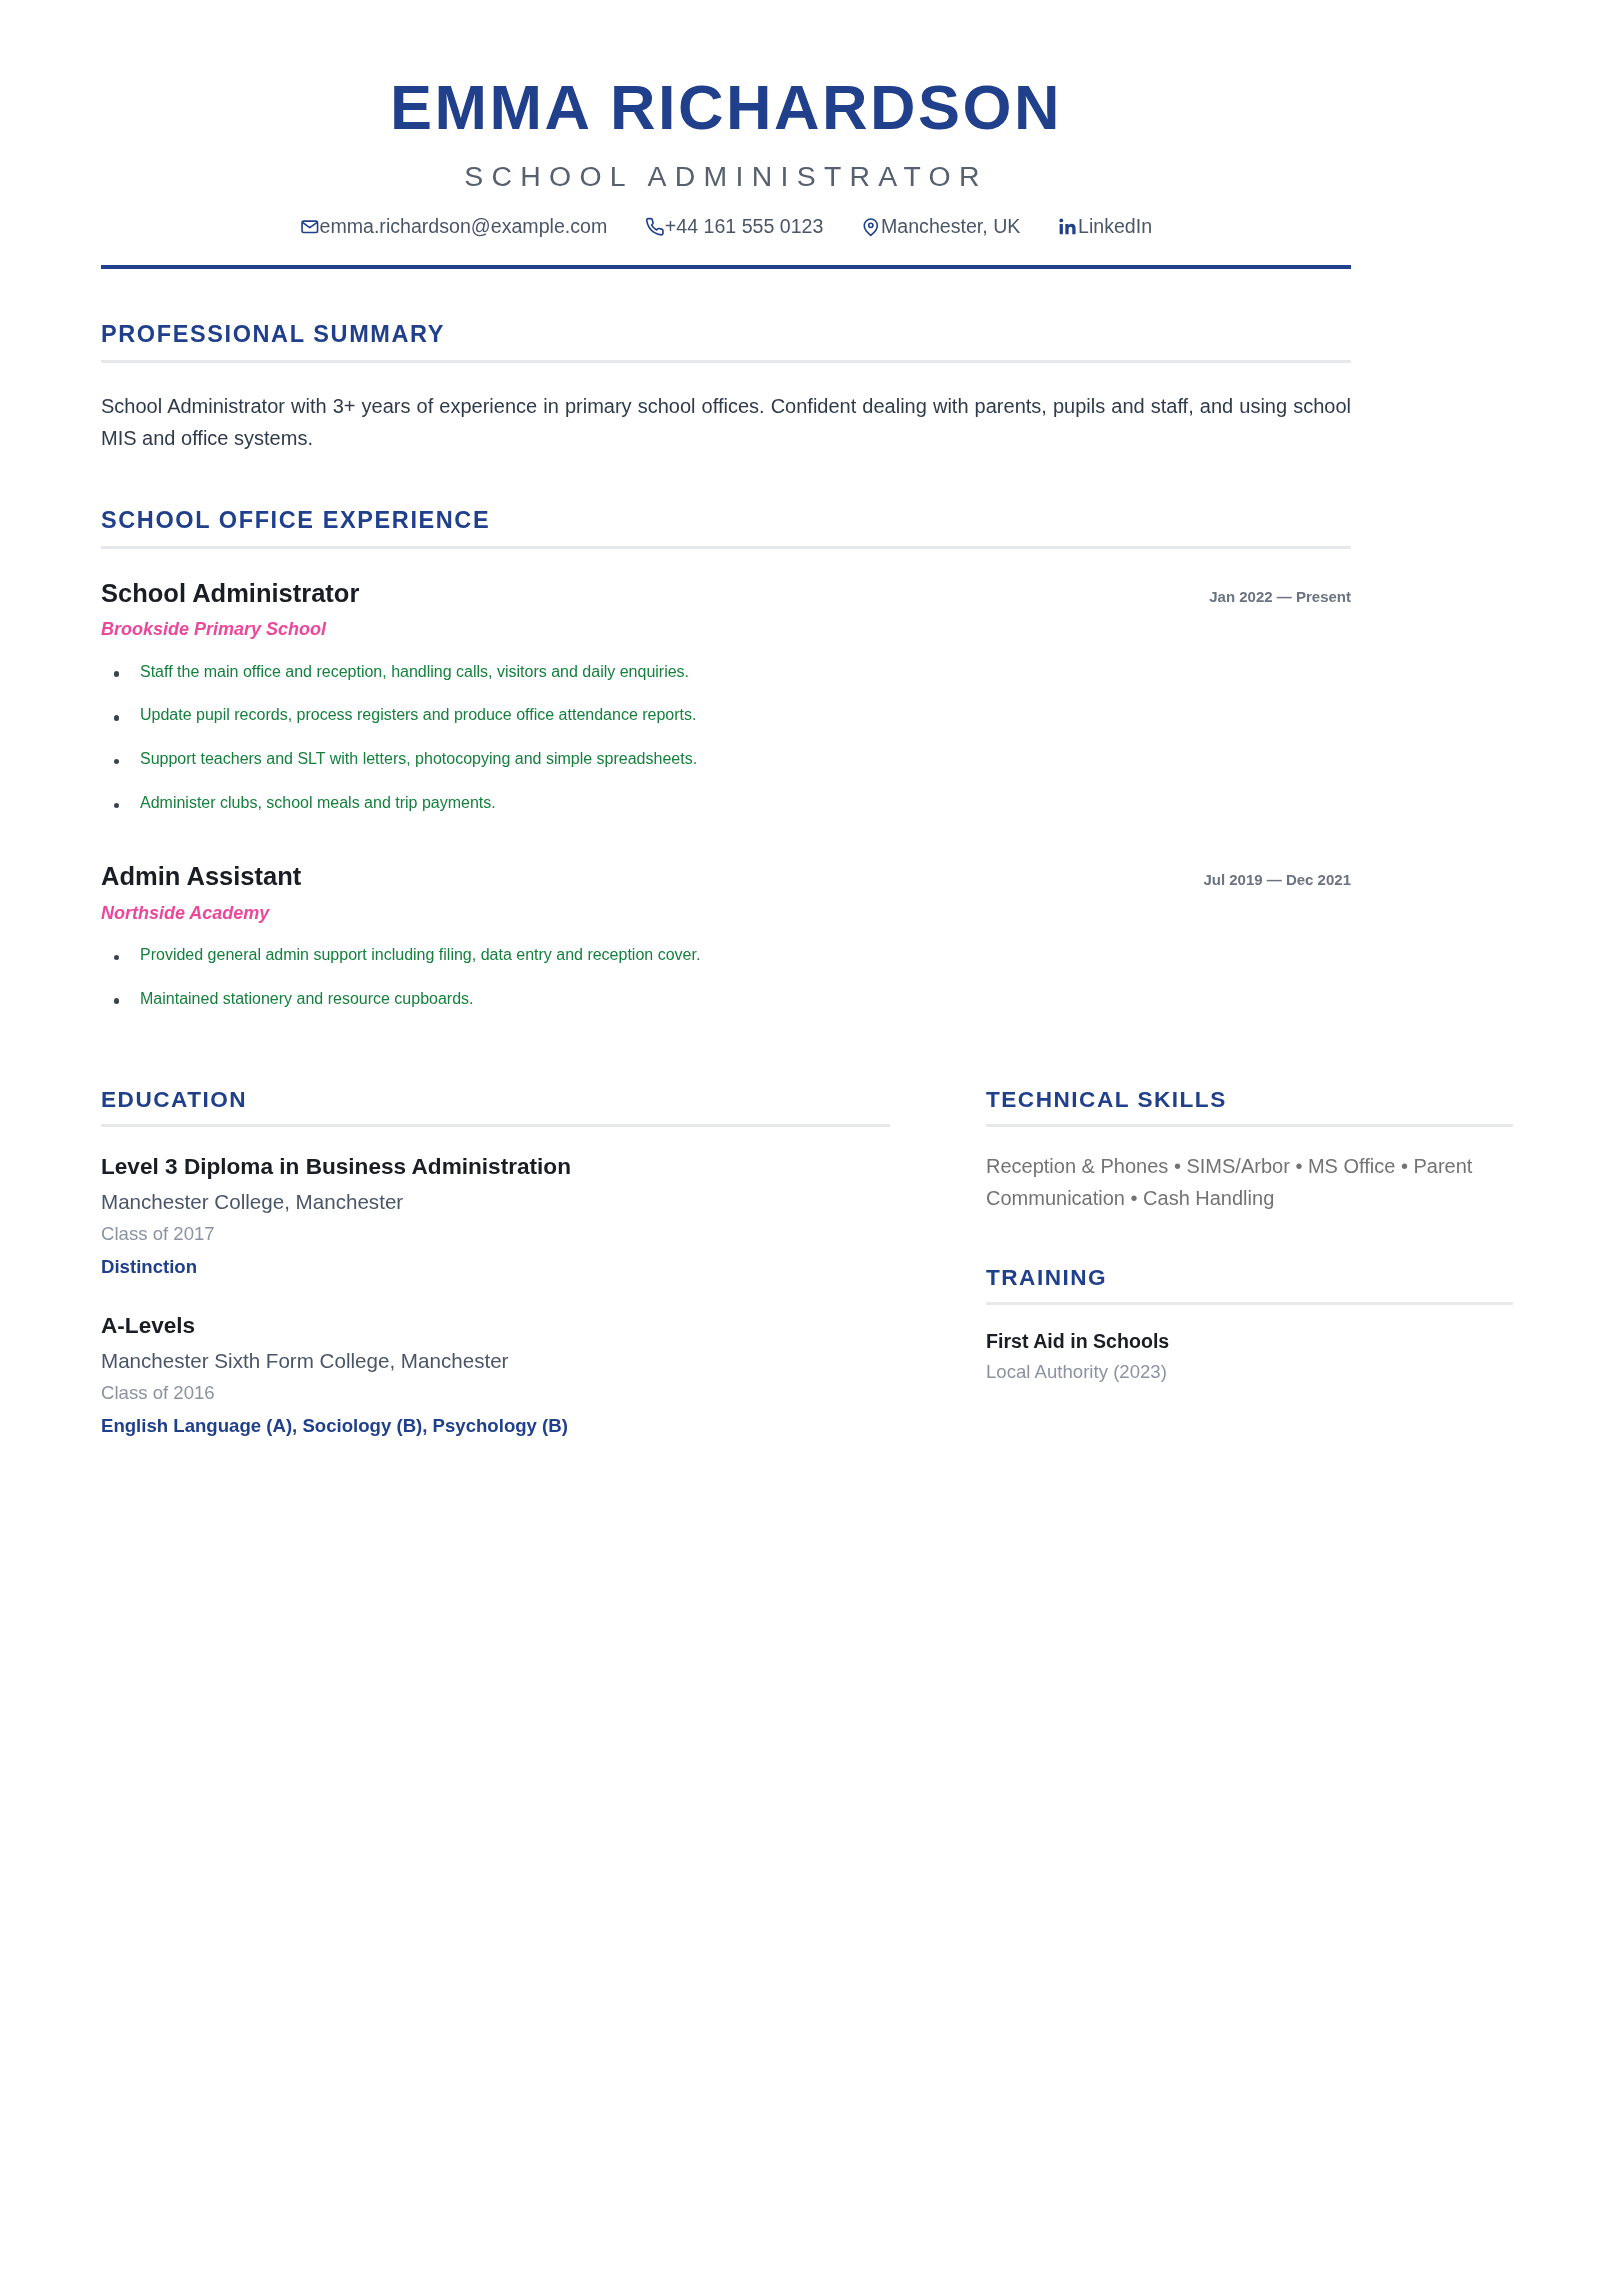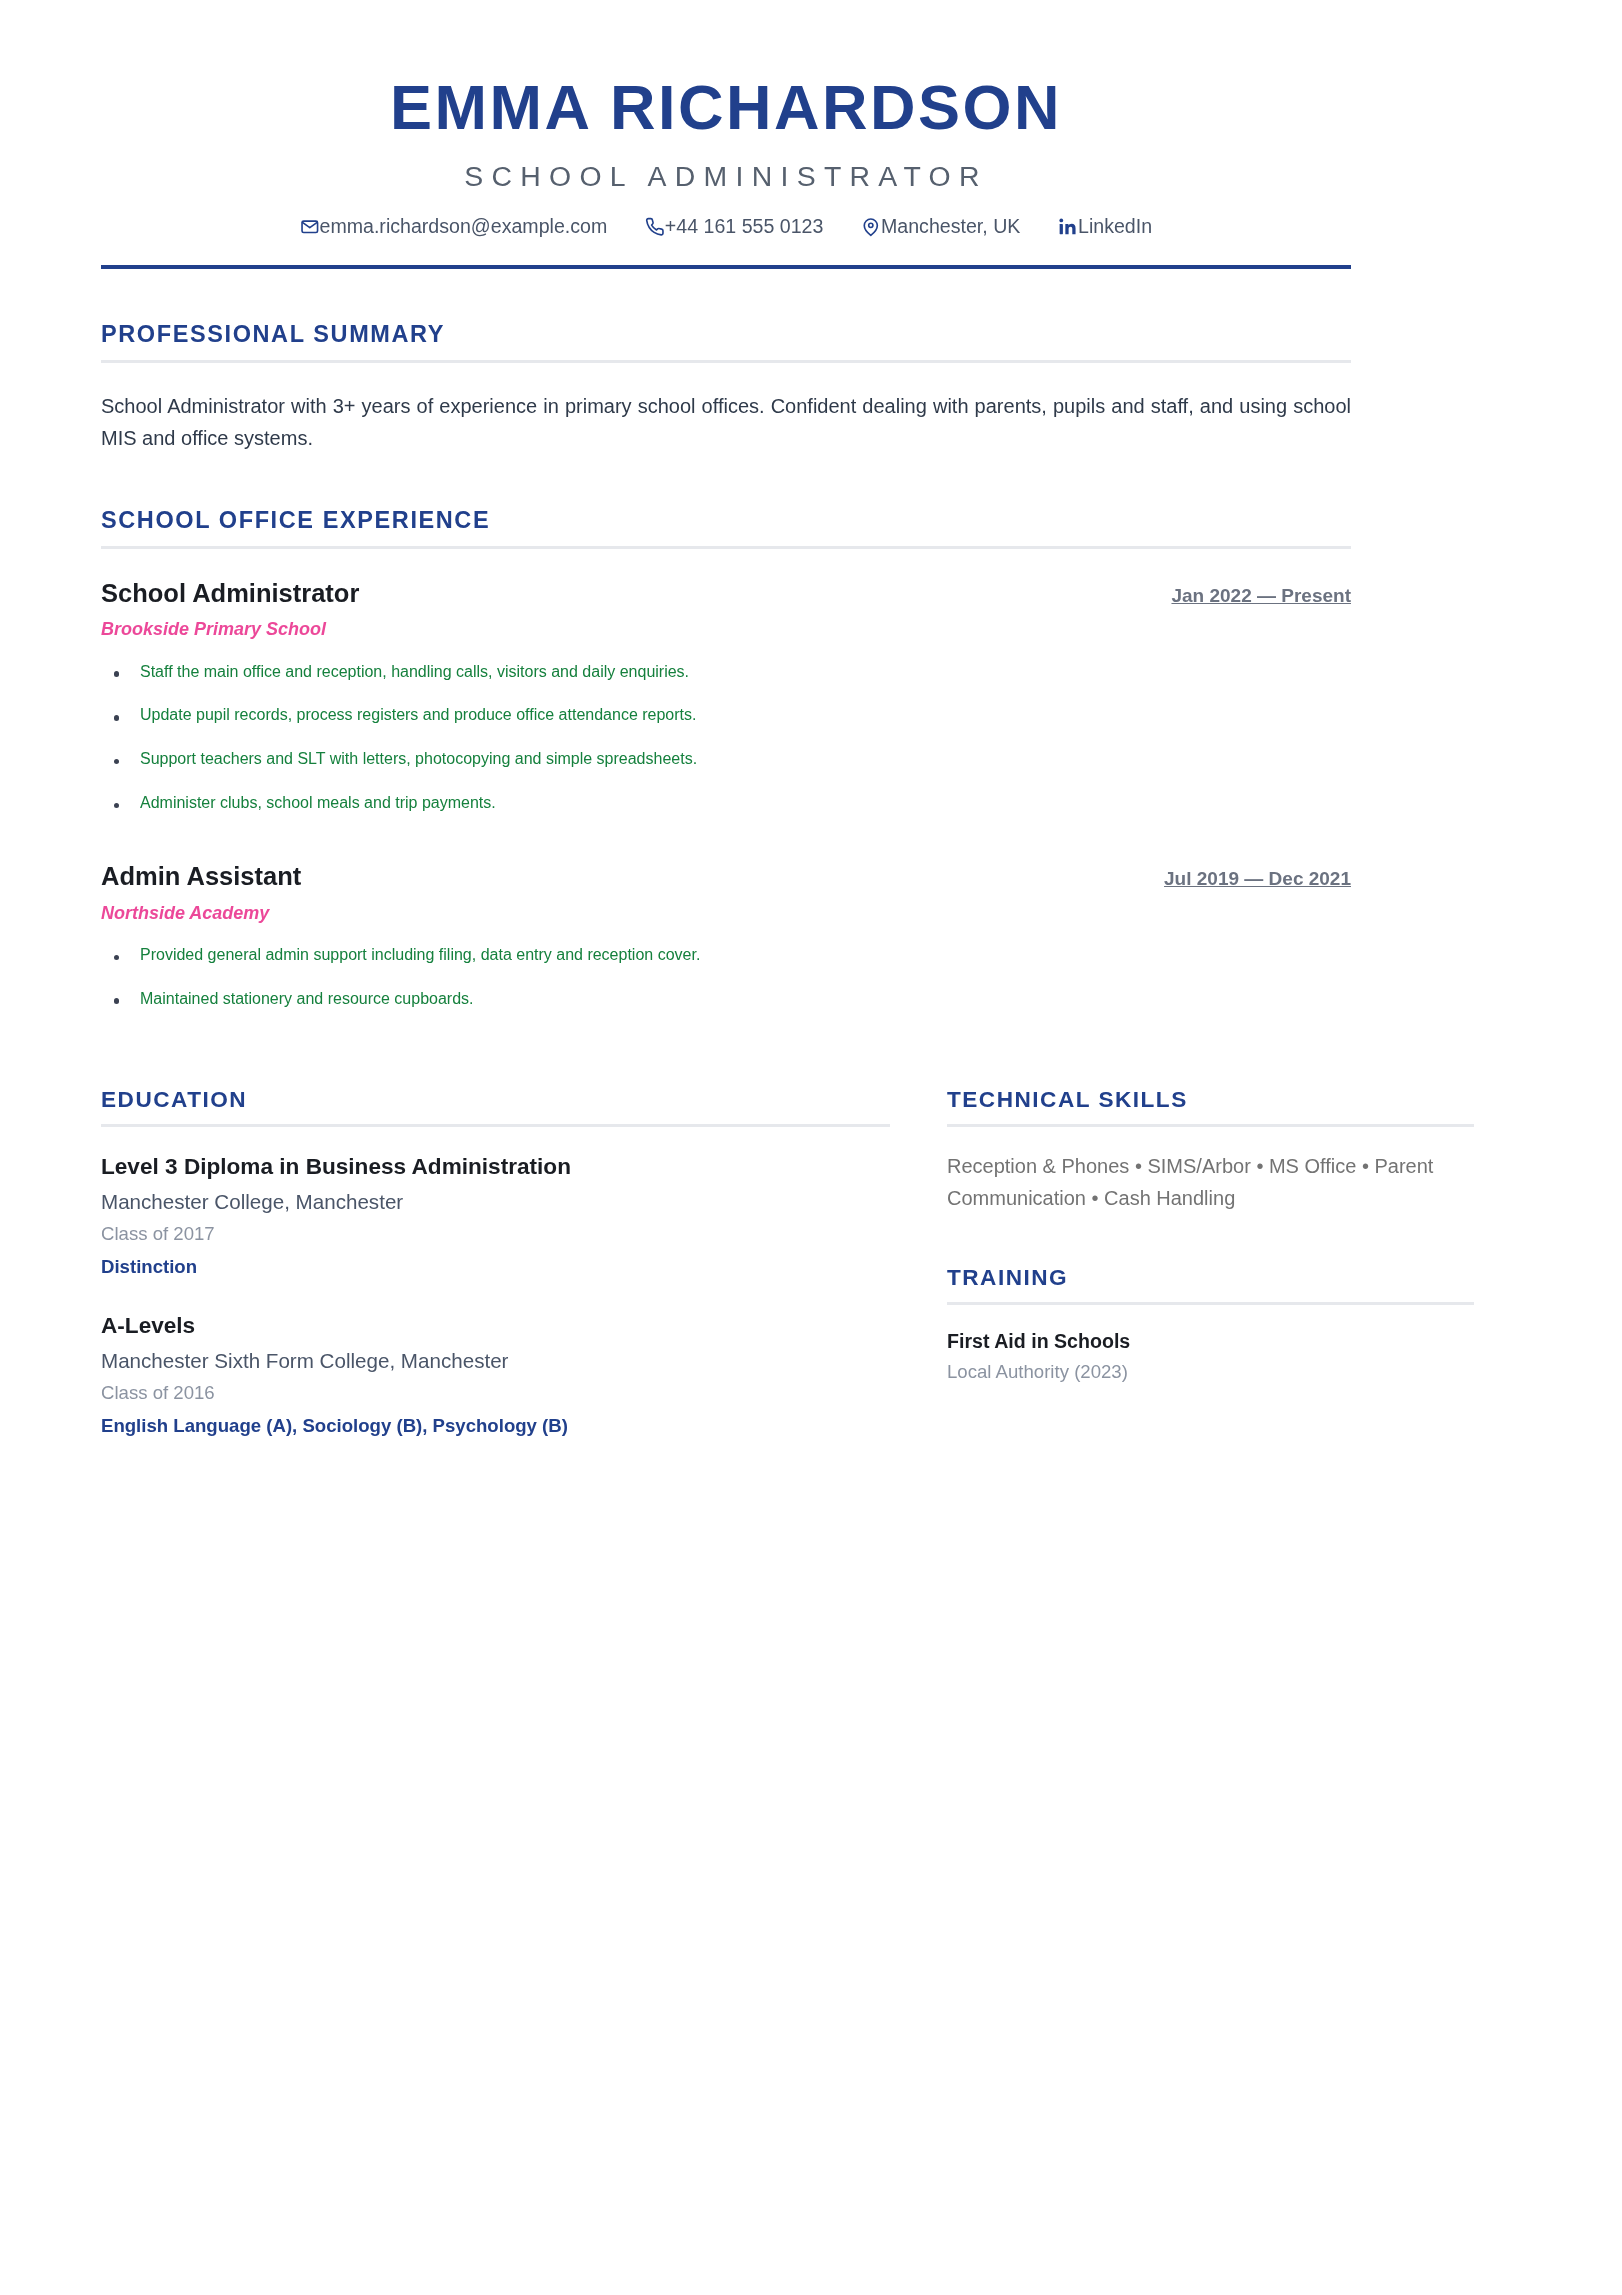--- a/index.html
+++ b/index.html
@@ -114,26 +114,25 @@
   }
 
   .job-title {
     font-size: 25.5px;
     font-weight: 700;
     color: #1a1d23;
     line-height: 1.2;
   }
 
   .job-dates {
-    font-size: 19px;
+    font-size: 15px;
     font-weight: 700;
     color: #6b7280;
     line-height: 1.2;
     white-space: nowrap;
-    text-decoration: underline;
   }
 
   .job-company {
     margin-top: 10.8px;
     font-size: 18px;
     font-weight: 700;
     font-style: italic;
     color: #ec4899;
     line-height: 1.2;
   }
@@ -163,21 +162,21 @@
     height: 5.4px;
     border-radius: 50%;
     background: #3b4252;
   }
 
   
   .columns {
     margin-top: 78px;
     display: flex;
     align-items: flex-start;
-    gap: 57px;
+    gap: 96px;
   }
 
   .col-left  { width: 789px; flex: 0 0 789px; }
   .col-right { width: 527px; flex: 0 0 527px; }
 
   .col-section + .col-section { margin-top: 51px; }
 
   .col-heading {
     font-size: 22.6px;
     font-weight: 700;

